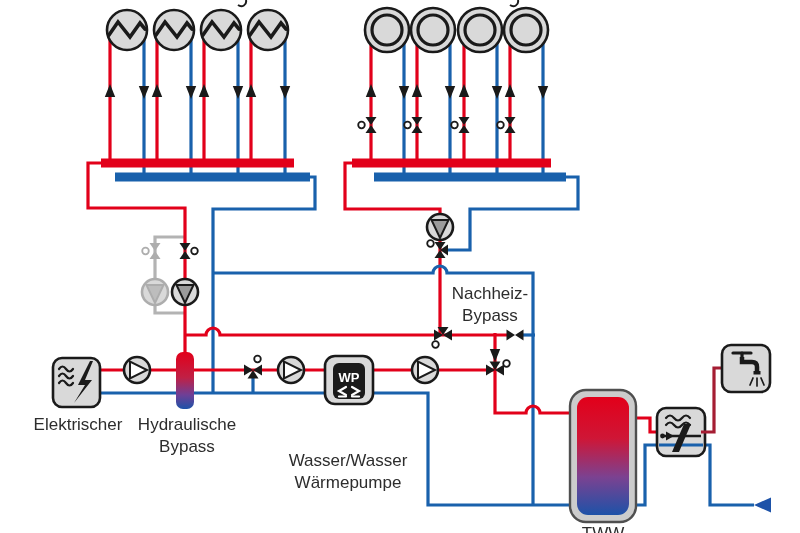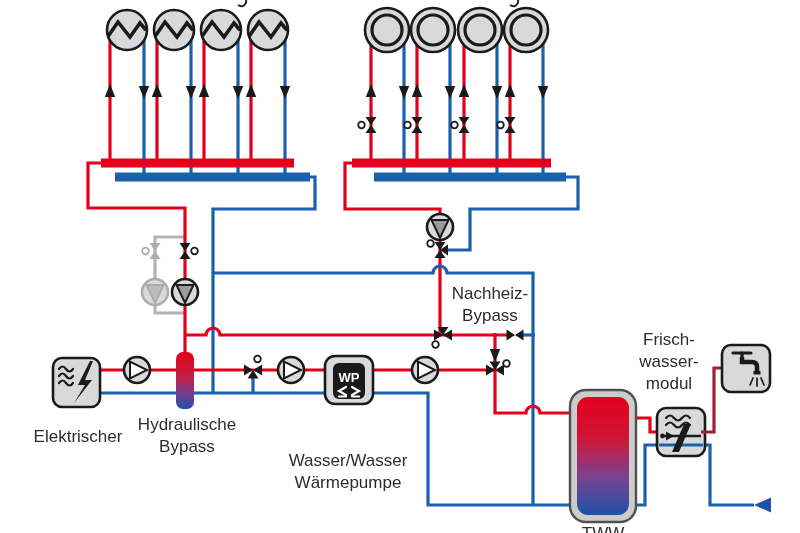--- a/index.html
+++ b/index.html
@@ -295,34 +295,29 @@
     <path d="M742,357 v5 h10 q5,0 5,5 v5" fill="none" stroke="#1a1a1a" stroke-width="4.5"></path>
     <rect class="blk" x="753.5" y="371" width="7" height="3.5"></rect>
     <path class="spray" d="M753,378 l-3,7"></path>
         <path class="spray" d="M757,378 v8"></path>
         <path class="spray" d="M761,378 l3,7"></path>
   </g>
 
   <path d="M754,505 L771,497.5 L771,512.5 Z" fill="#1d52a8"></path>
 </svg>
 
-<div class="lbl" style="left:78px;top:414px;margin-top:12px;">
+<div class="lbl" style="left:78px;top:414px;">
   <div>Elektrischer</div>
 </div>
 <div class="lbl" style="left:187px;top:414px;">
   <div>Hydraulische</div>
   <div>Bypass</div>
 </div>
 <div class="lbl" style="left:348px;top:416px;margin-top:34px;">
   <div>Wasser/Wasser</div>
   <div>Wärmepumpe</div>
 </div>
 <div class="lbl" style="left:490px;top:283px;">
   <div>Nachheiz-</div>
   <div>Bypass</div>
 </div>
-<div class="lbl" style="left:669px;top:329px;">
-  <div>Frisch-</div>
-  <div>wasser-</div>
-  <div>modul</div>
-</div>
 <div class="lbl" style="left:603px;top:523px;">TWW</div>
 </div>
 
 </body></html>

